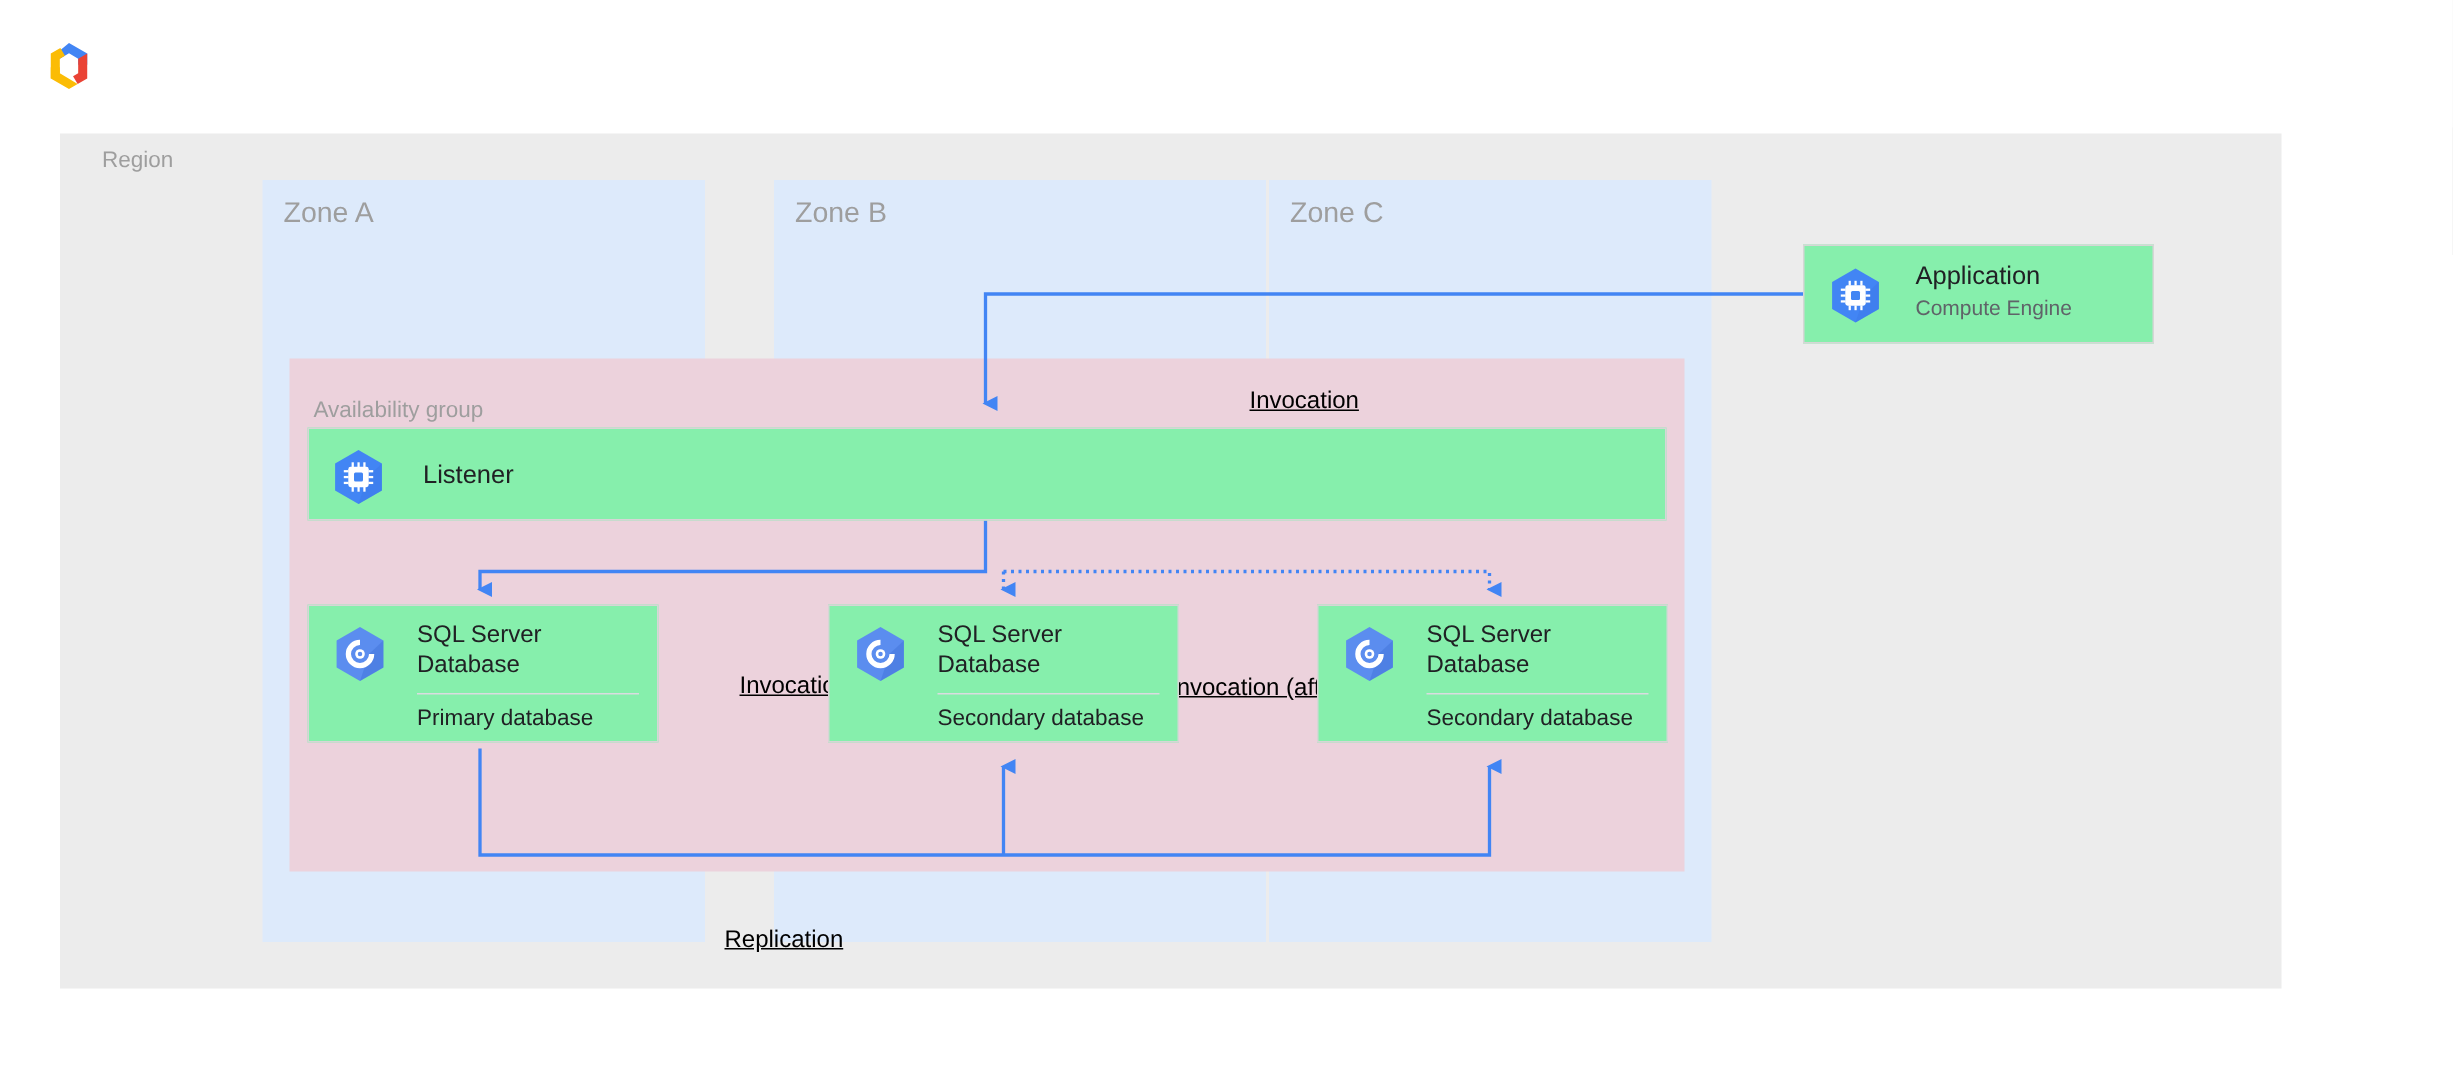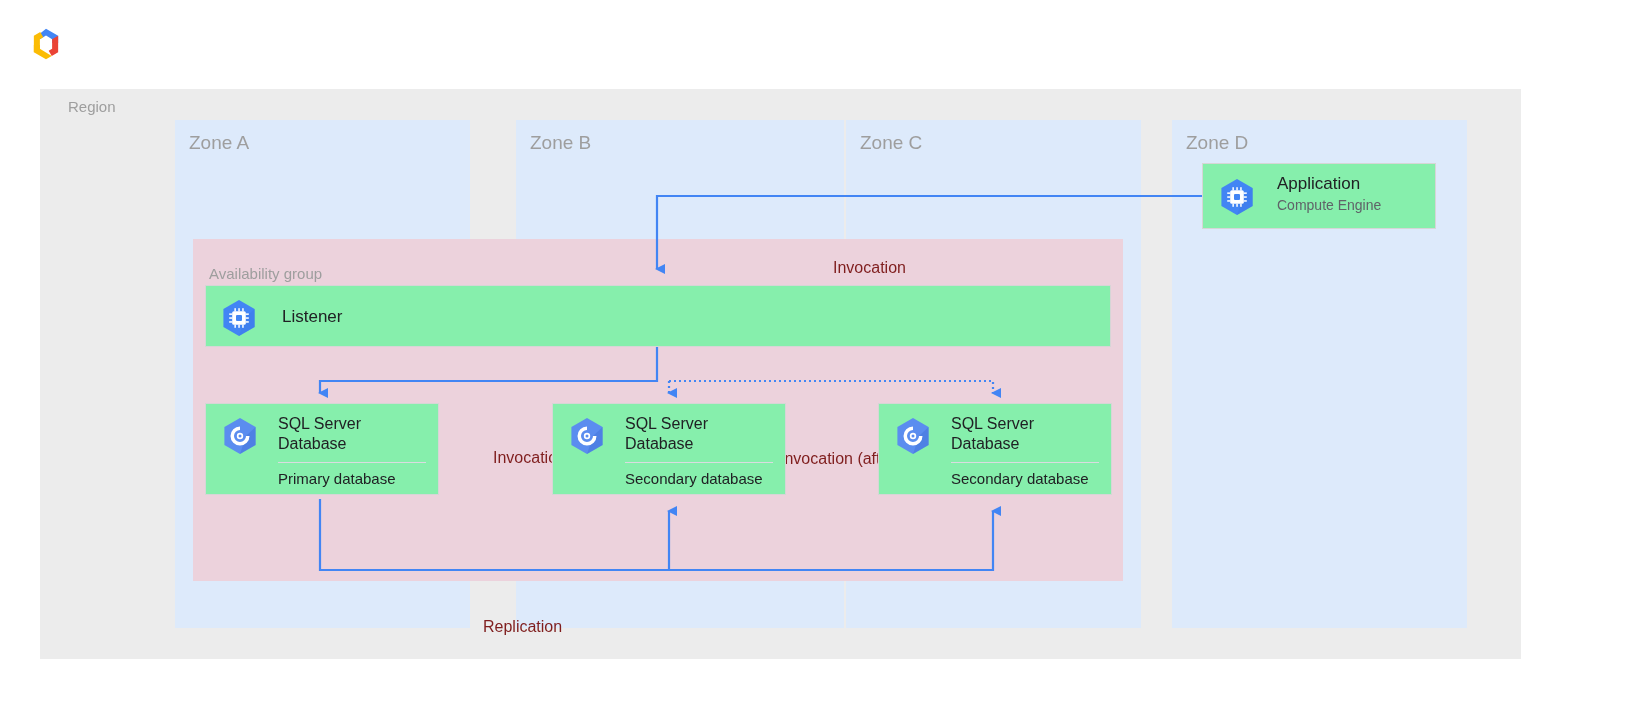--- a/index.html
+++ b/index.html
@@ -113,22 +113,23 @@
 
   
   #wires {
     position:absolute; left:0; top:0; width:1635px; height:726px;
     pointer-events:none;
   }
 
   
   .wire-label {
     position:absolute;
-    font-size:16px; color:#7f1d1d;
+    font-size:16px; color:#000000;
     white-space:nowrap;
+    text-decoration:underline;
   }
   #lbl-invocation-top { left:793px; top:170px; }
   #lbl-invocation-left { left:453px; top:360px; }
   #lbl-invocation-failover { left:740px; top:361px; }
   #lbl-replication { left:443px; top:529px; }
 </style>
 </head>
 <body>
 
 <div id="header">
@@ -145,23 +146,20 @@
   <div id="region-label">Region</div>
 
   <div class="zone" id="zone-a">
     <div class="zone-label">Zone A</div>
   </div>
   <div class="zone" id="zone-b">
     <div class="zone-label">Zone B</div>
   </div>
   <div class="zone" id="zone-c">
     <div class="zone-label">Zone C</div>
-  </div>
-  <div class="zone" id="zone-d">
-    <div class="zone-label">Zone D</div>
   </div>
 
   <div id="availability-group">
     <div id="ag-label">Availability group</div>
   </div>
 
   <svg id="wires" viewBox="0 0 1481 570" width="1481" height="570" style="left:0;top:0;width:1481px;height:570px;">
     <defs>
       <marker id="arrow-down" markerWidth="12" markerHeight="12" refX="5" refY="9" orient="auto" markerUnits="userSpaceOnUse">
         <path d="M0,1 L10,1 L5,11 Z" fill="#4285f4"></path>

